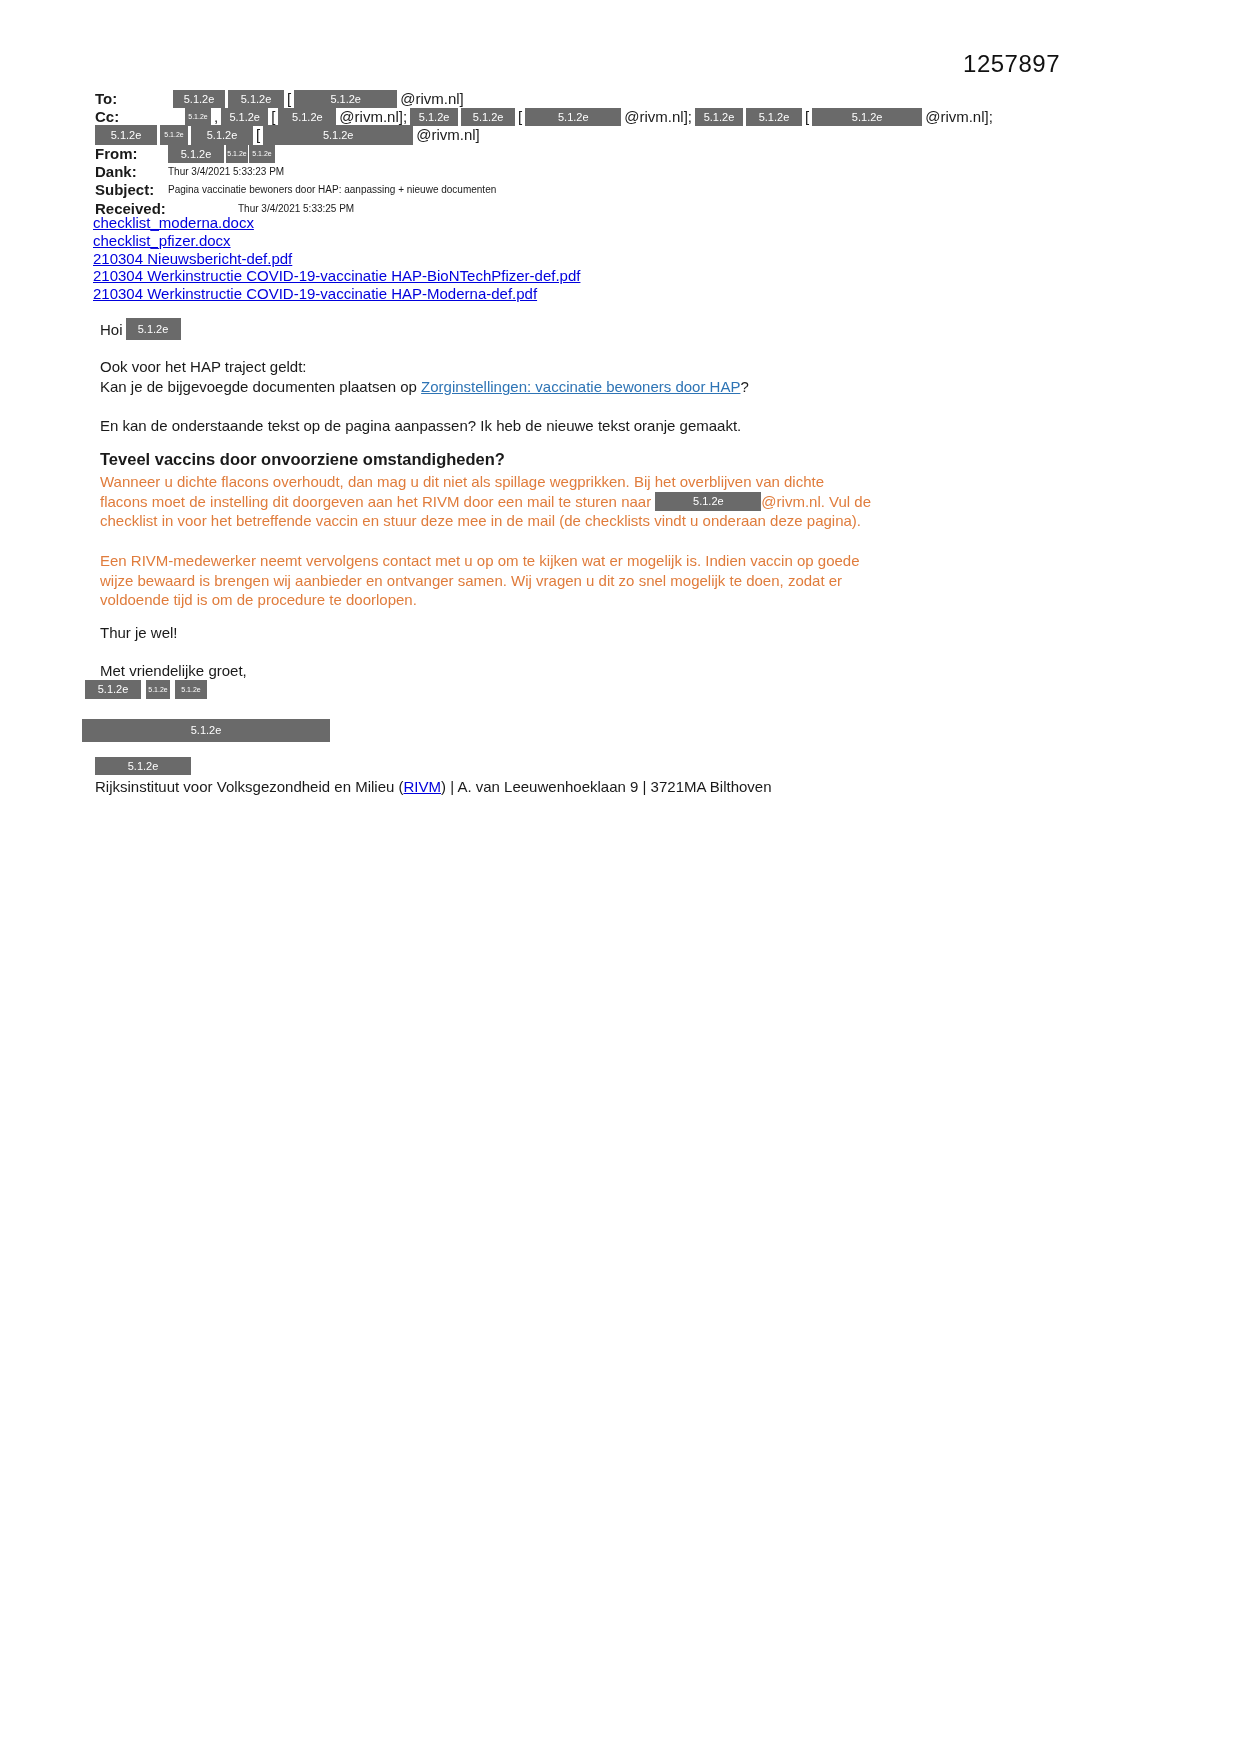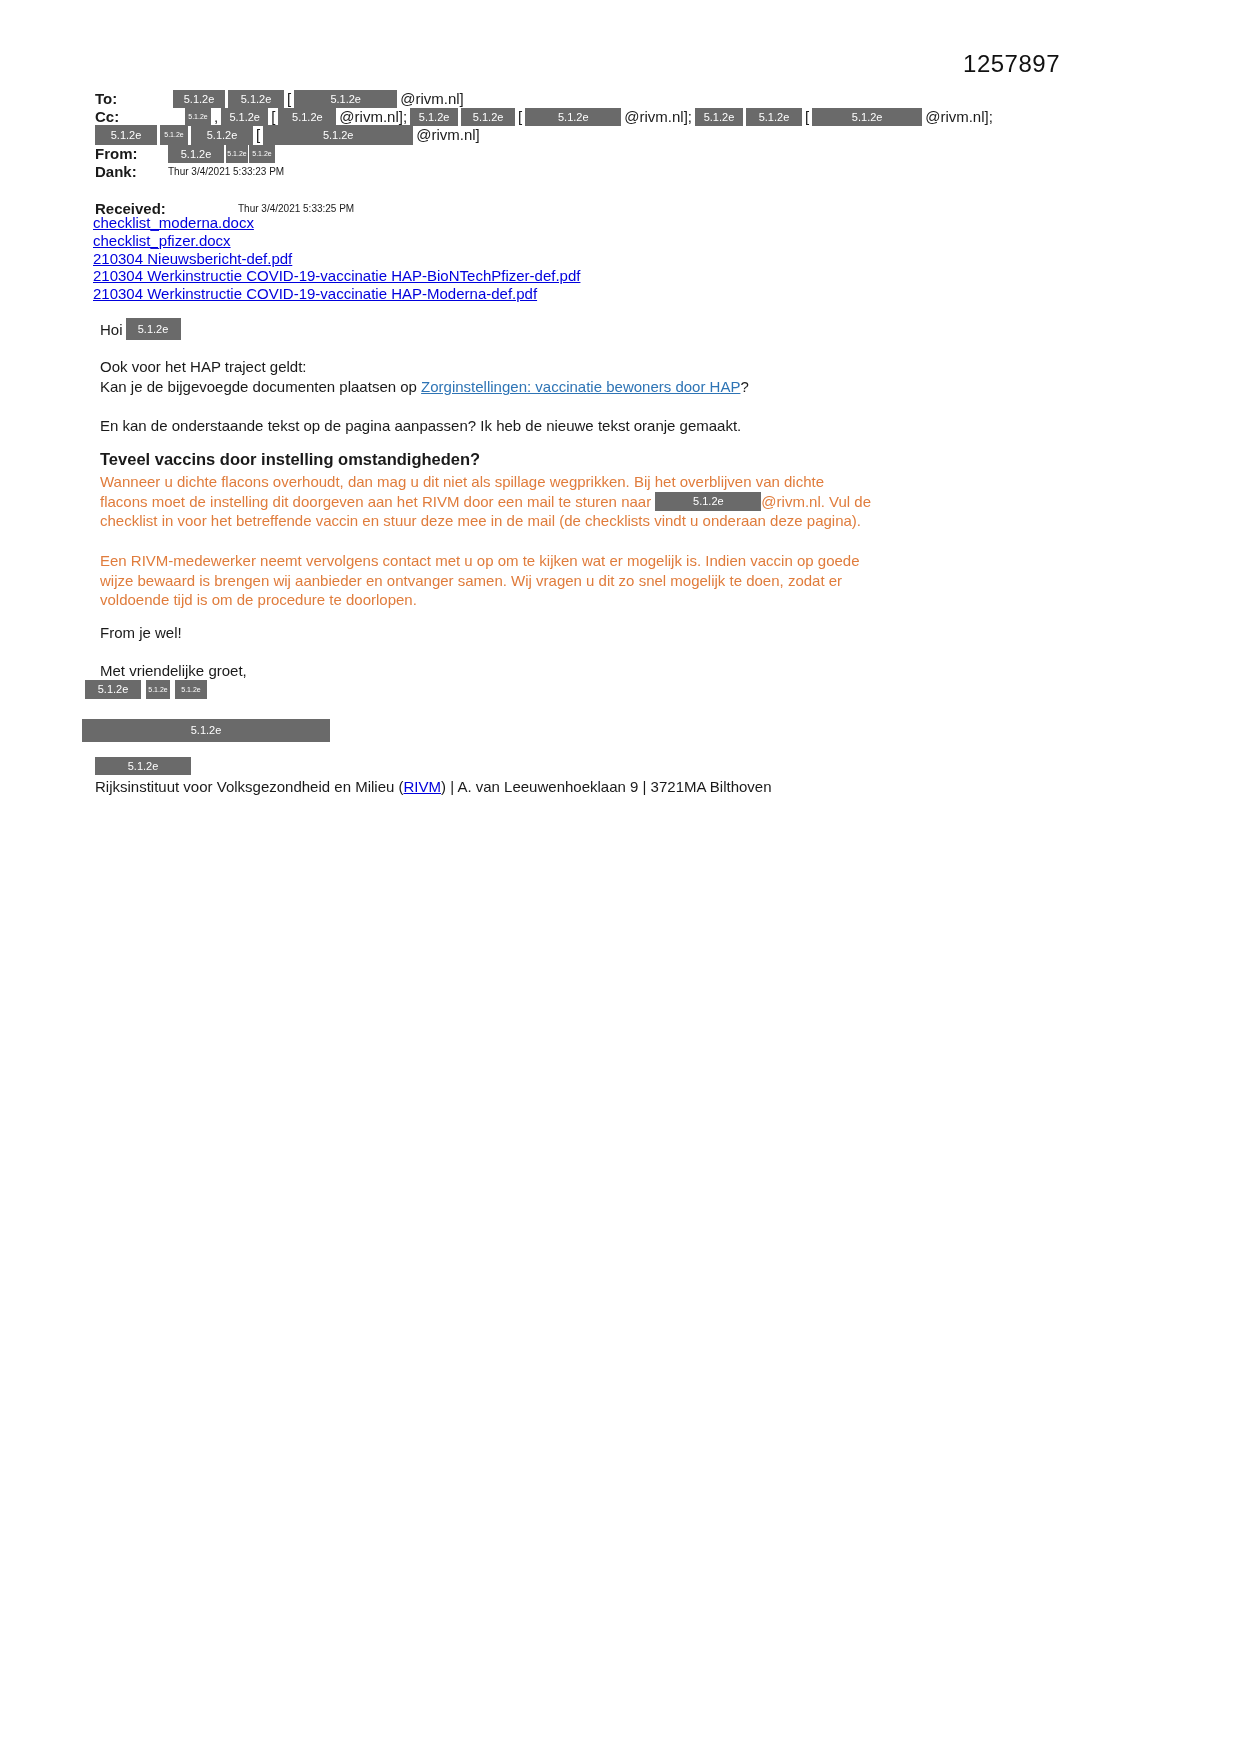--- a/index.html
+++ b/index.html
@@ -99,20 +99,24 @@
       <span class="rbox tiny" style="width:22px;margin-left:-1px">5.1.2e</span>
       <span class="rbox tiny" style="width:26px;margin-left:-2px">5.1.2e</span>
     </span>
   </div>
 
   <div class="hrow" style="top:162px">
     <span class="hlabel">Dank:</span>
     <span class="plain">Thur 3/4/2021 5:33:23 PM</span>
   </div>
 
+  <div class="hrow" style="top:180px">
+    <span class="hlabel">Subject:</span>
+    <span class="plain">Pagina vaccinatie bewoners door HAP: aanpassing + nieuwe documenten</span>
+  </div>
 
   <div class="hrow" style="top:199px">
     <span class="hlabel recv">Received:</span>
     <span class="plain">Thur 3/4/2021 5:33:25 PM</span>
   </div>
 
   <div class="attachments">
     <a href="#">checklist_moderna.docx</a>
     <a href="#">checklist_pfizer.docx</a>
     <a href="#">210304 Nieuwsbericht-def.pdf</a>
@@ -124,35 +128,35 @@
     <span>Hoi</span>
     <span class="rbox" style="width:55px">5.1.2e</span>
   </div>
 
   <div class="bodyline" style="top:358px">Ook voor het HAP traject geldt:</div>
 
   <div class="bodyline" style="top:378px"><span>Kan je de bijgevoegde documenten plaatsen op </span><a href="#" class="bodylink">Zorginstellingen: vaccinatie bewoners door HAP</a><span>?</span></div>
 
   <div class="bodyline" style="top:417px">En kan de onderstaande tekst op de pagina aanpassen? Ik heb de nieuwe tekst oranje gemaakt.</div>
 
-  <div class="heading" style="top:450px">Teveel vaccins door instelling omstandigheden?</div>
+  <div class="heading" style="top:450px">Teveel vaccins door onvoorziene omstandigheden?</div>
 
   <div class="op orange" style="top:472px">
     <div class="oline">Wanneer u dichte flacons overhoudt, dan mag u dit niet als spillage wegprikken. Bij het overblijven van dichte</div>
     <div class="oline"><span>flacons moet de instelling dit doorgeven aan het RIVM door een mail te sturen naar </span><span class="rbox">5.1.2e</span><span>@rivm.nl. Vul de</span></div>
     <div class="oline">checklist in voor het betreffende vaccin en stuur deze mee in de mail (de checklists vindt u onderaan deze pagina).</div>
   </div>
 
   <div class="op orange" style="top:551px">
     <div class="oline">Een RIVM-medewerker neemt vervolgens contact met u op om te kijken wat er mogelijk is. Indien vaccin op goede</div>
     <div class="oline">wijze bewaard is brengen wij aanbieder en ontvanger samen. Wij vragen u dit zo snel mogelijk te doen, zodat er</div>
     <div class="oline">voldoende tijd is om de procedure te doorlopen.</div>
   </div>
 
-  <div class="bodyline" style="top:624px">From je wel!</div>
+  <div class="bodyline" style="top:624px">Thur je wel!</div>
 
   <div class="bodyline" style="top:662px">Met vriendelijke groet,</div>
 
   <div class="sigrow">
     <span class="rbox" style="width:56px">5.1.2e</span>
     <span class="rbox tiny" style="width:24px">5.1.2e</span>
     <span class="rbox tiny" style="width:32px">5.1.2e</span>
   </div>
 
   <div class="widebar">5.1.2e</div>

